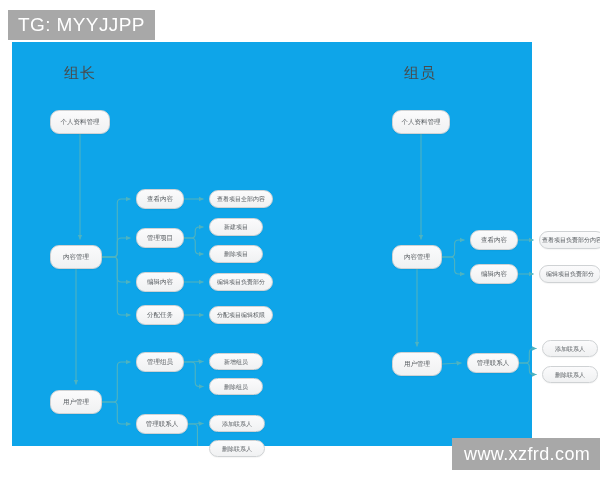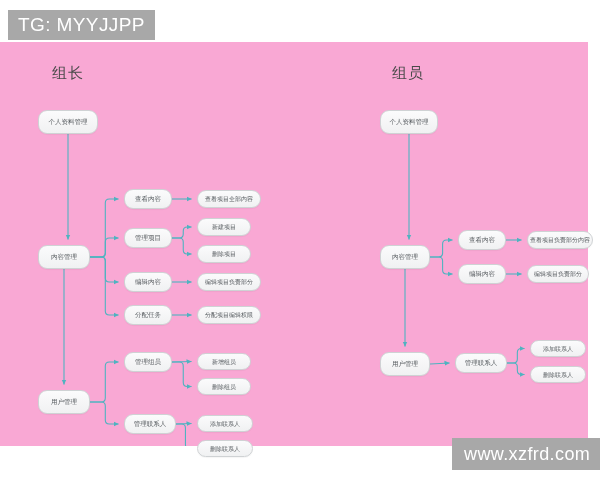--- a/index.html
+++ b/index.html
@@ -19,22 +19,22 @@
     font-weight:400;
     letter-spacing:.4px;
     display:flex;align-items:center;
     box-sizing:border-box;
   }
   #wm-top{left:8px;top:10px;height:30px;padding:0 10px;font-size:19px;}
   #wm-bottom{left:452px;top:438px;height:32px;padding:0 12px;font-size:18px;}
 
   
   #canvas{
-    position:absolute;left:0;top:42px;width:588px;height:404px;
-    background:#f9a8d4;
+    position:absolute;left:12px;top:42px;width:520px;height:404px;
+    background:#0ea5e9;
   }
   #svg-layer{position:absolute;left:0;top:0;width:600px;height:404px;}
 
   .title{
     position:absolute;
     font-size:15px;
     color:#4a4a4a;
     font-weight:400;
     letter-spacing:1px;
     white-space:nowrap;

